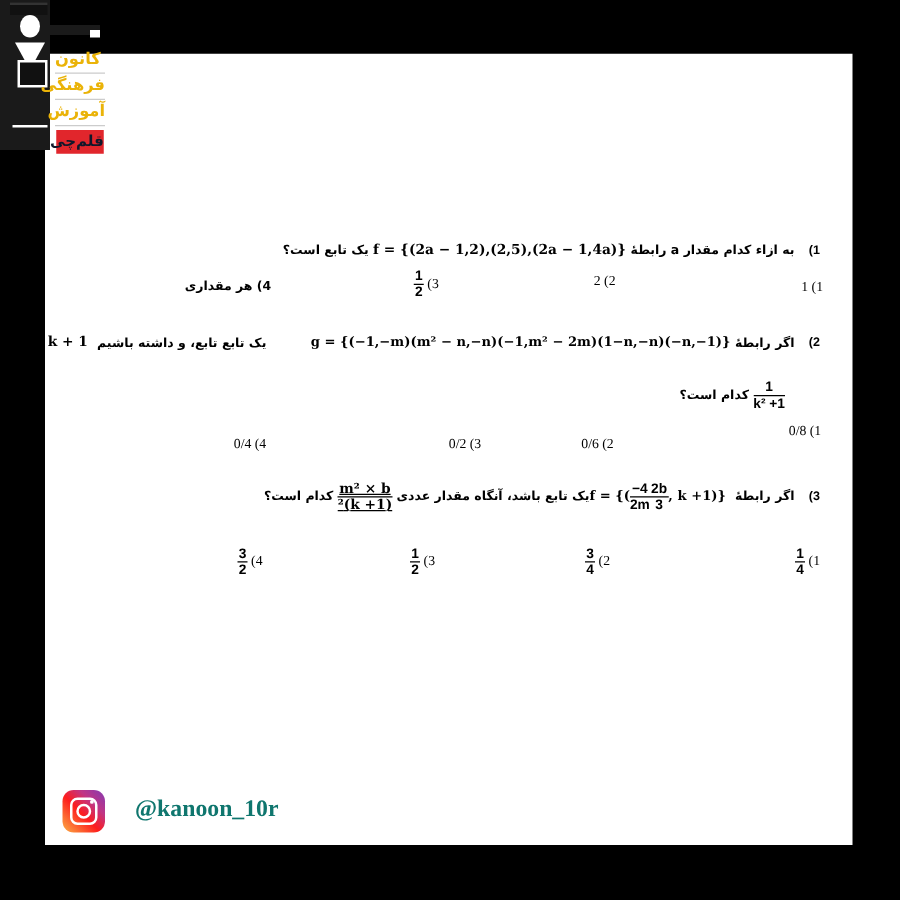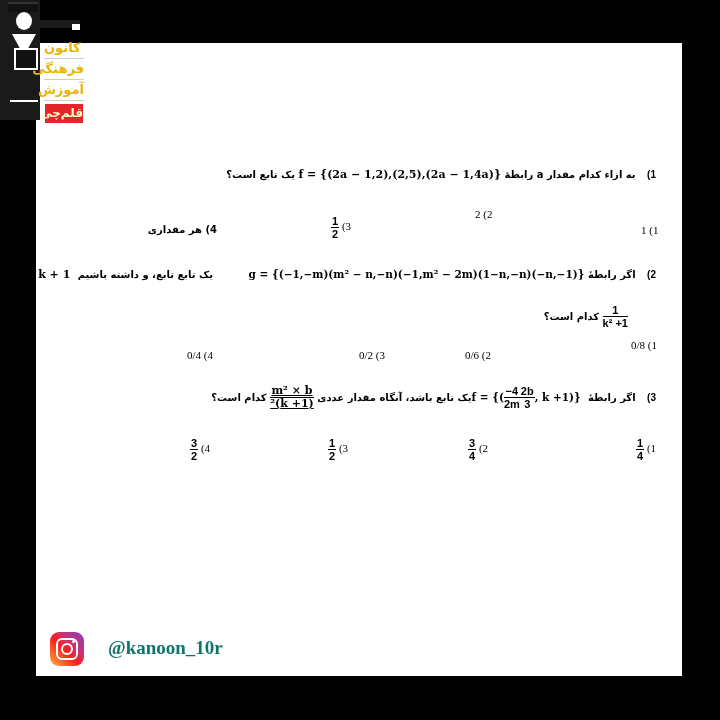--- a/index.html
+++ b/index.html
@@ -9,21 +9,21 @@
   .logo .fig{position:absolute;left:0;top:0;width:40px;height:120px;background:#1a1a1a;}
   .logo .cap{position:absolute;left:8px;top:2px;width:30px;height:8px;background:#111;border-top:2px solid #333;}
   .logo .head{position:absolute;left:16px;top:12px;width:16px;height:18px;border-radius:50%;background:#fff;}
   .logo .robe-v{position:absolute;left:12px;top:34px;width:0;height:0;border-left:12px solid transparent;border-right:12px solid transparent;border-top:22px solid #fff;}
   .logo .book{position:absolute;left:14px;top:48px;width:20px;height:18px;border:2px solid #fff;background:#111;}
   .logo .arm{position:absolute;left:40px;top:20px;width:40px;height:8px;background:#1a1a1a;}
   .logo .hand{position:absolute;left:72px;top:24px;width:8px;height:6px;background:#fff;}
   .logo .line{position:absolute;left:10px;top:100px;width:28px;height:2px;background:#fff;}
   .logo-text{position:absolute;left:44px;top:38px;width:40px;font-family:"DejaVu Sans",sans-serif;font-size:13px;font-weight:bold;color:#eab308;direction:rtl;text-align:left;line-height:20px;}
   .logo-text div{border-bottom:1px solid #ccc;}
-  .logo-badge{position:absolute;left:45px;top:104px;width:38px;height:19px;background:#e1262c;color:#fef9c3;font-family:"DejaVu Sans",sans-serif;font-size:12px;font-weight:bold;text-align:center;line-height:19px;direction:rtl;}
+  .logo-badge{position:absolute;left:45px;top:104px;width:38px;height:19px;background:#e1262c;color:#0f172a;font-family:"DejaVu Sans",sans-serif;font-size:12px;font-weight:bold;text-align:center;line-height:19px;direction:rtl;}
 
   .q{position:absolute;font-family:"DejaVu Sans",sans-serif;font-size:10px;font-weight:bold;direction:rtl;white-space:nowrap;}
   .math{font-family:"DejaVu Serif",serif;font-weight:bold;font-size:11px;direction:ltr;unicode-bidi:embed;}
   .opt{position:absolute;font-family:"Liberation Serif",serif;font-size:11px;direction:ltr;white-space:nowrap;}
   .frac{display:inline-block;vertical-align:middle;text-align:center;font-family:"Liberation Sans",sans-serif;font-weight:bold;font-size:11px;line-height:12px;}
   .frac .n{display:block;border-bottom:1px solid #000;padding:0 1px;}
   .frac .d{display:block;}
   .ig{position:absolute;left:50px;top:632px;width:34px;height:34px;border-radius:9px;background:linear-gradient(45deg,#fcb045 0%,#fd1d1d 45%,#c13584 70%,#833ab4 100%);}
   .ig .sq{position:absolute;left:6px;top:6px;width:18px;height:18px;border:2.5px solid #fff;border-radius:6px;}
   .ig .c{position:absolute;left:11px;top:11px;width:8px;height:8px;border:2.5px solid #fff;border-radius:50%;}
@@ -45,28 +45,28 @@
   <div class="hand"></div>
   <div class="line"></div>
 </div>
 <div class="logo-text">
   <div>کانون</div>
   <div>فرهنگی</div>
   <div>آموزش</div>
 </div>
 <div class="logo-badge">قلم‌چی</div>
 
-<div class="q" style="right:64px;top:168px;margin-left:42px;">
+<div class="q" style="right:64px;top:193px;margin-left:42px;">
   <span style="font-family:'Liberation Sans',sans-serif;margin-left:8px;">1)</span>
   <span>به ازاء کدام مقدار a رابطهٔ</span>
   <span class="math">f = {(2a − 1,2),(2,5),(2a − 1,4a)}</span>
   <span>یک تابع است؟</span>
 </div>
 <div class="opt" style="left:641px;top:224px;"><span>1 (1</span></div>
-<div class="opt" style="left:475px;top:208px;"><span>2 (2</span></div>
+<div class="opt" style="left:475px;top:219px;"><span>2 (2</span></div>
 <div class="opt" style="left:331px;top:215px;">
   <span class="frac"><span class="n">1</span><span class="d">2</span></span>
   <span>(3</span>
 </div>
 <div class="q" style="right:503px;top:224px;font-size:10px;margin-left:43px;"><span>4) هر مقداری</span></div>
 
 <div class="q" style="right:64px;top:262px;">
   <span style="font-family:'Liberation Sans',sans-serif;margin-left:8px;">2)</span>
   <span>اگر رابطهٔ</span>
   <span class="math" style="font-size:10.5px;padding-left:32px;">g = {(−1,−m)(m² − n,−n)(−1,m² − 2m)(1−n,−n)(−n,−1)}</span>

